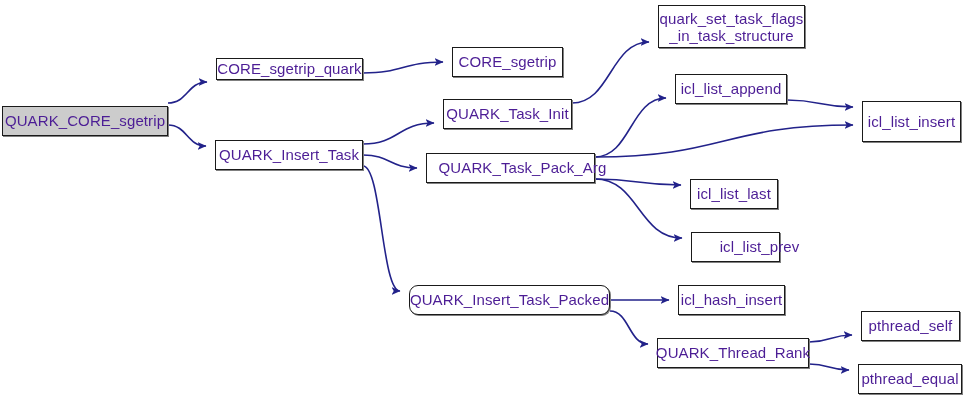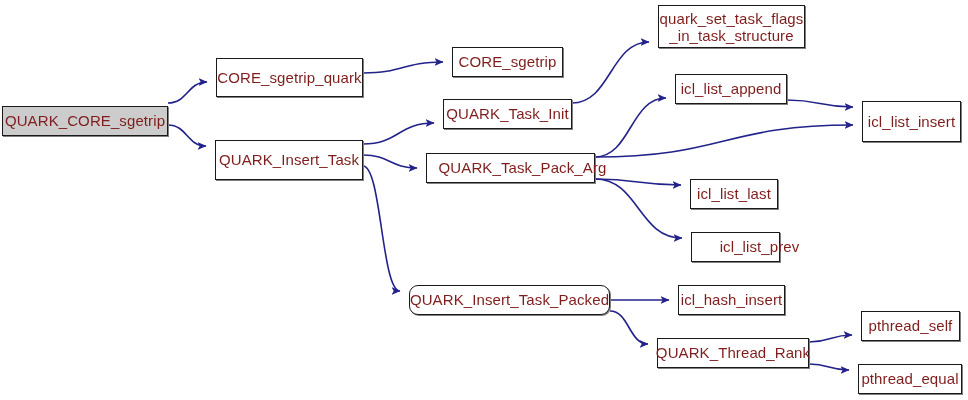--- a/index.html
+++ b/index.html
@@ -20,21 +20,21 @@
     left: 0;
     top: 0;
     width: 968px;
     height: 400px;
   }
   .node {
     position: absolute;
     box-sizing: border-box;
     border: 1px solid #1a1a1a;
     background: #ffffff;
-    color: #7f1d1d;
+    color: #4c1d95;
     font-size: 15px;
     line-height: 16px;
     display: flex;
     align-items: center;
     justify-content: center;
     text-align: center;
     letter-spacing: 0.1px;
     white-space: pre-line;
     box-shadow: 1px 1px 0 #808080;
     z-index: 2;
@@ -71,22 +71,22 @@
         <path d="M595,179 C638.5,179 638.5,238 682,238" marker-end="url(#arrow)"></path>
         <path d="M787,100 C820,100 820,107 853,107" marker-end="url(#arrow)"></path>
         <path d="M610,300 L669,300" marker-end="url(#arrow)"></path>
         <path d="M610,311 C629,311 629,344 648,344" marker-end="url(#arrow)"></path>
         <path d="M809,342 C830.5,342 830.5,335 852,335" marker-end="url(#arrow)"></path>
         <path d="M809,364 C829,364 829,370 849,370" marker-end="url(#arrow)"></path>
       </g>
   </svg>
   <div id="node-layer">
       <div class="node highlight" style="left: 2px; top: 99px; width: 166px; height: 30px;">QUARK_CORE_sgetrip</div>
-      <div class="node" style="left: 216px; top: 58px; width: 147px; height: 39px;">CORE_sgetrip_quark</div>
-      <div class="node" style="left: 215px; top: 140px; width: 148px; height: 40px;">QUARK_Insert_Task</div>
+      <div class="node" style="left: 216px; top: 58px; width: 147px; height: 22px;">CORE_sgetrip_quark</div>
+      <div class="node" style="left: 215px; top: 140px; width: 148px; height: 30px;">QUARK_Insert_Task</div>
       <div class="node" style="left: 452px; top: 47px; width: 111px; height: 30px;">CORE_sgetrip</div>
       <div class="node" style="left: 443px; top: 99px; width: 129px; height: 30px;">QUARK_Task_Init</div>
       <div class="node" style="left: 426px; top: 153px; width: 169px; height: 30px; padding-left: 24px;">QUARK_Task_Pack_Arg</div>
       <div class="node" style="left: 409px; top: 285px; width: 201px; height: 30px; border-radius: 9px;">QUARK_Insert_Task_Packed</div>
       <div class="node two-line" style="left: 658px; top: 5px; width: 147px; height: 43px;">quark_set_task_flags
 _in_task_structure</div>
       <div class="node" style="left: 675px; top: 74px; width: 112px; height: 30px;">icl_list_append</div>
       <div class="node" style="left: 862px; top: 101px; width: 99px; height: 41px;">icl_list_insert</div>
       <div class="node" style="left: 690px; top: 179px; width: 88px; height: 30px;">icl_list_last</div>
       <div class="node" style="left: 691px; top: 232px; width: 89px; height: 30px; padding-left: 48px;">icl_list_prev</div>

